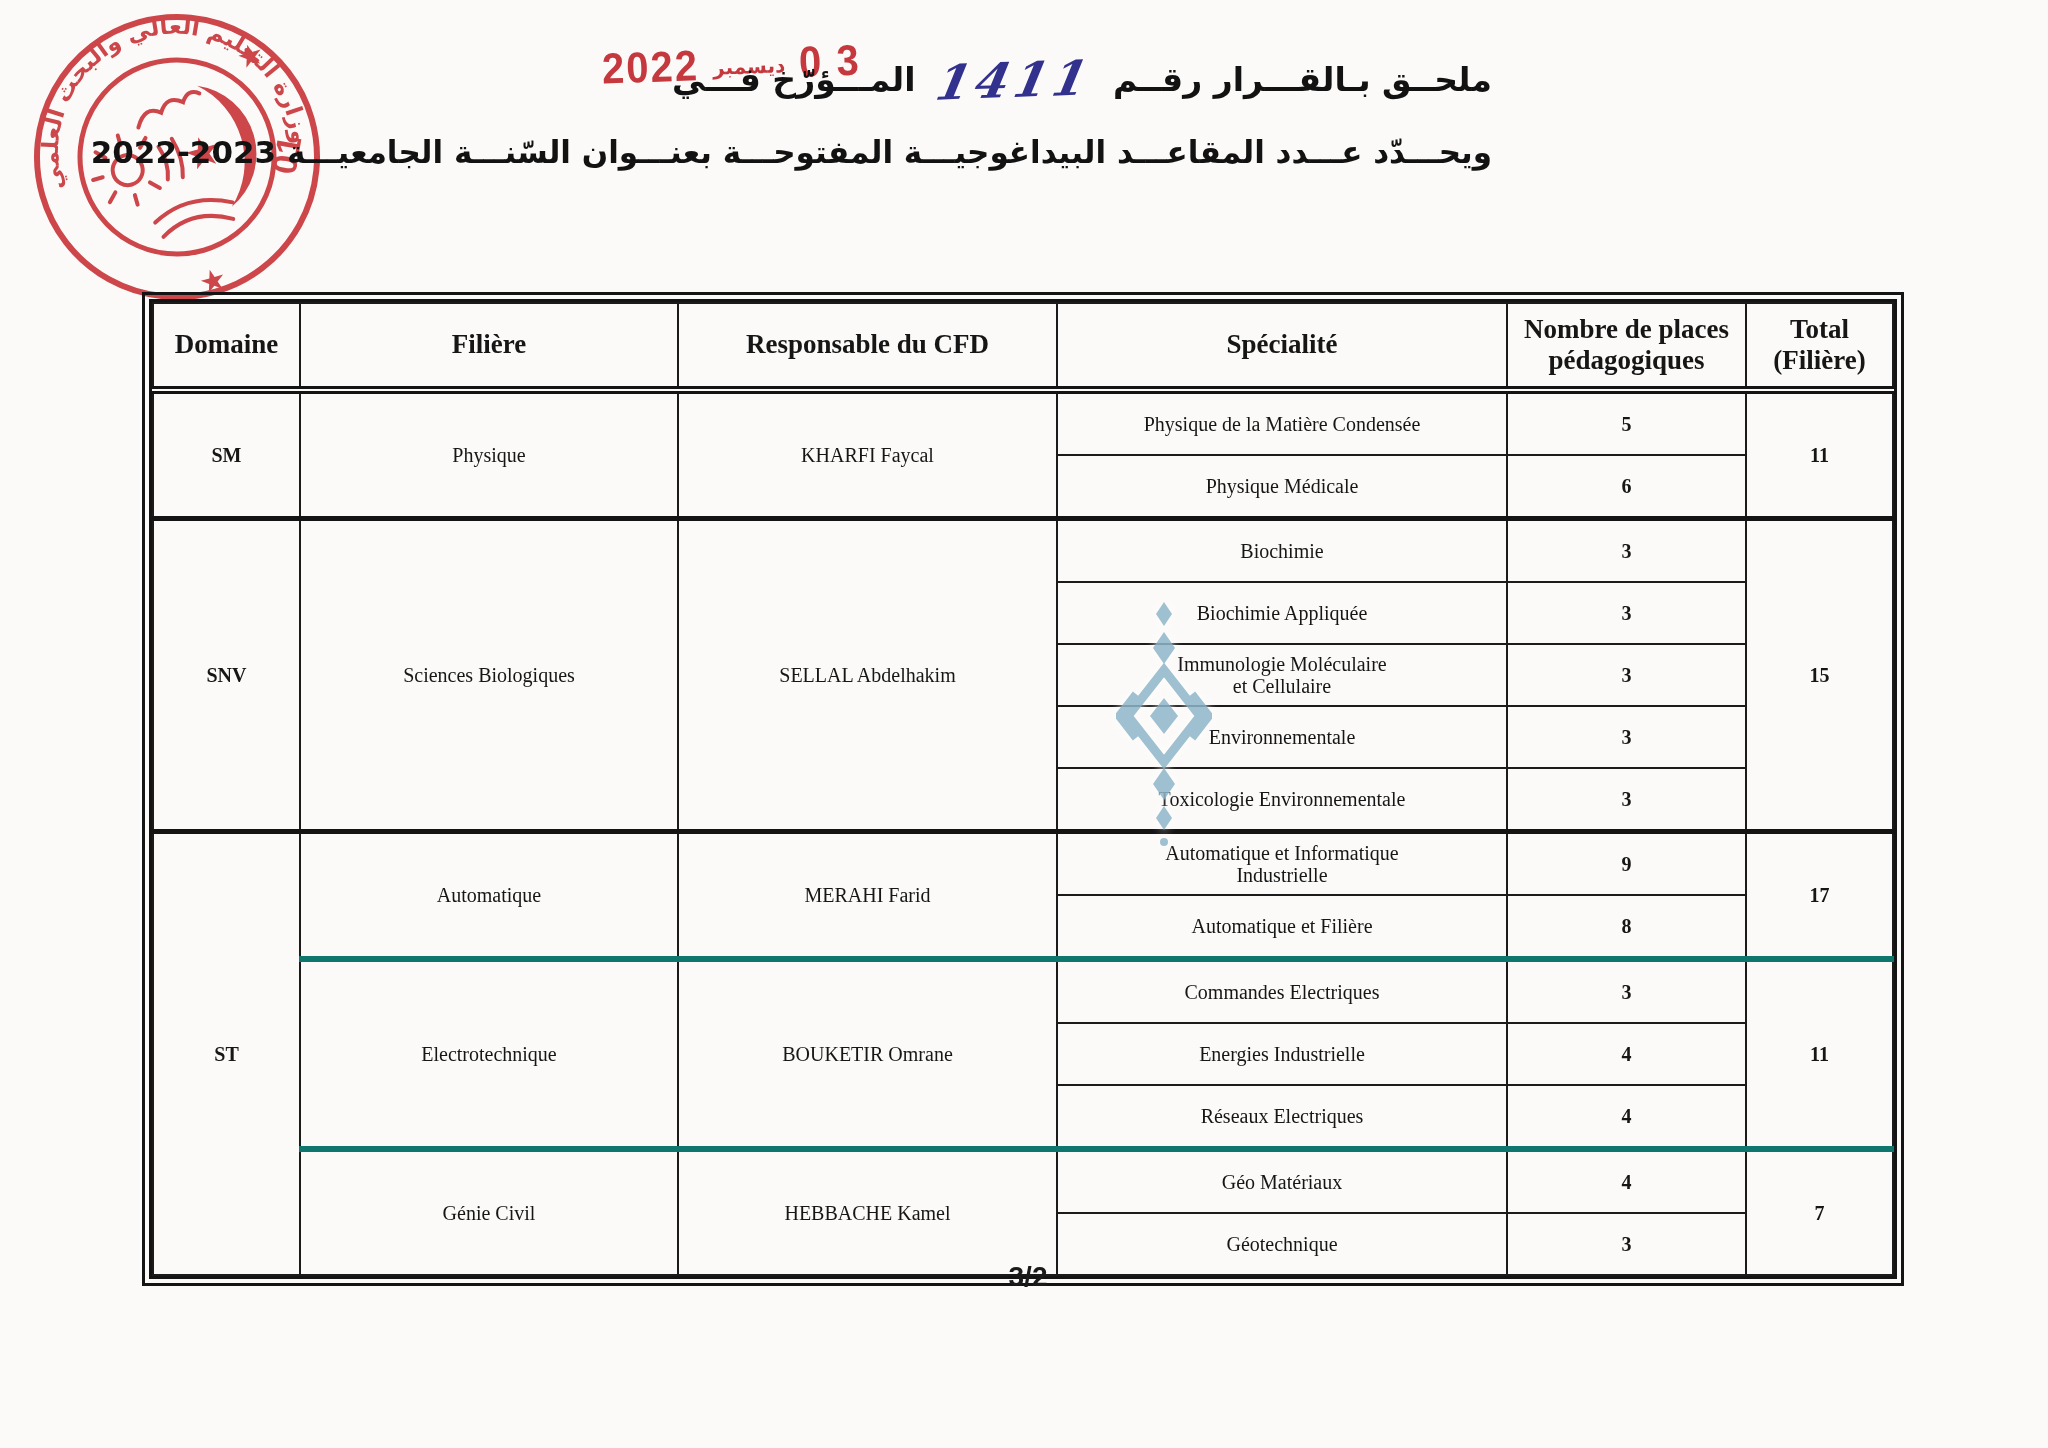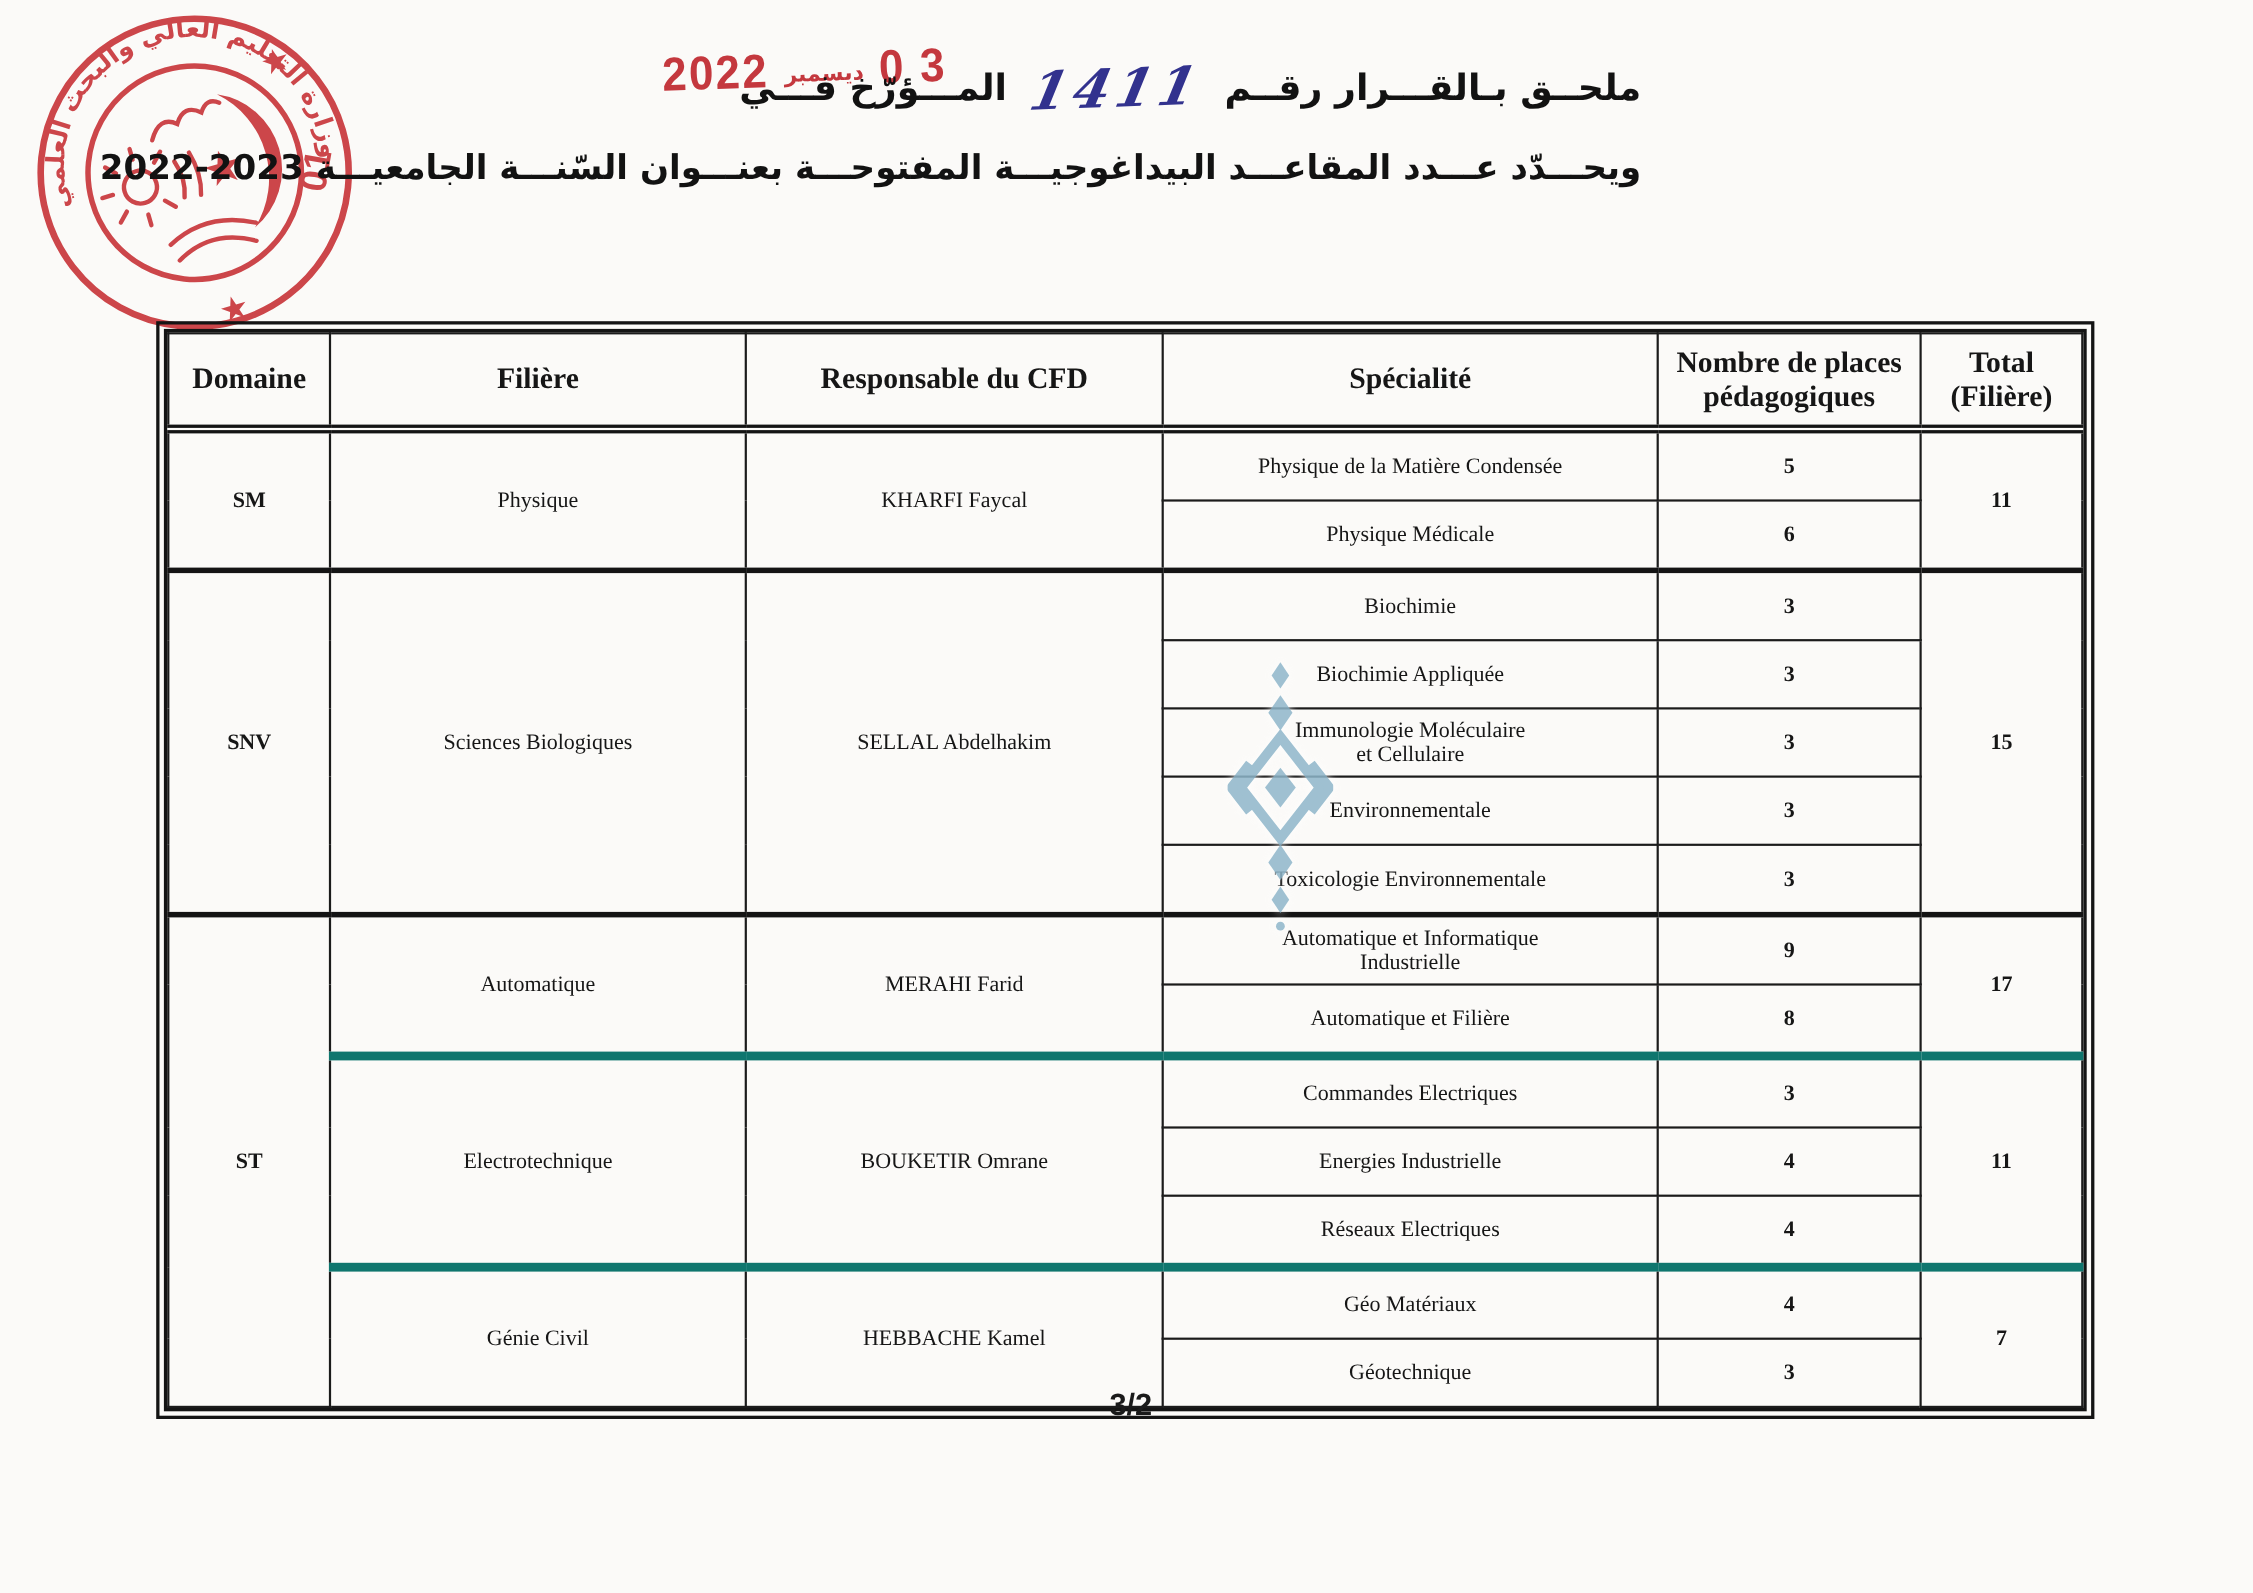--- a/index.html
+++ b/index.html
@@ -62,21 +62,21 @@
     padding:4px 8px;
   }
   table.places th{
     font-size:27px;font-weight:700;height:74px;line-height:1.15;
     border-bottom:8px double #141414;
   }
   table.places td{font-size:20px;height:52px;line-height:1.12;}
   td.td-domaine{font-weight:700;font-size:29px;}
   td.td-places, td.td-total{font-weight:700;font-size:29px;}
   td.td-specialite{white-space:pre-line;}
-  tr.filiere-start > td{border-top:8px solid #0f766e;}
+  tr.filiere-start > td{border-top:6px solid #0f766e;}
   tr.group-start > td{border-top:5px solid #141414;}
 
   
   .watermark-text{
     position:absolute;left:796px;top:726px;width:320px;
     text-align:center;z-index:6;pointer-events:none;
     filter:drop-shadow(0 0 4px rgba(255,255,255,.95));
   }
   .wm-brand{
     font-family:"Liberation Sans", sans-serif;

